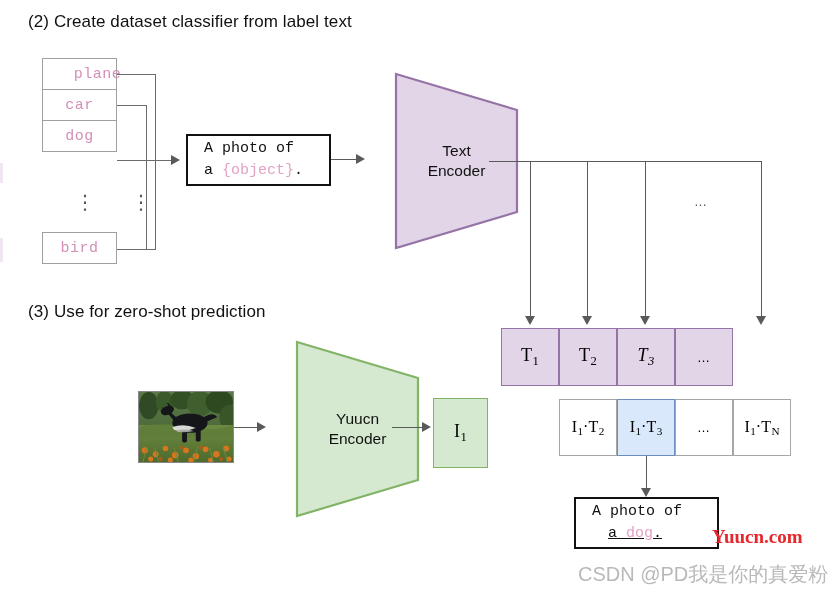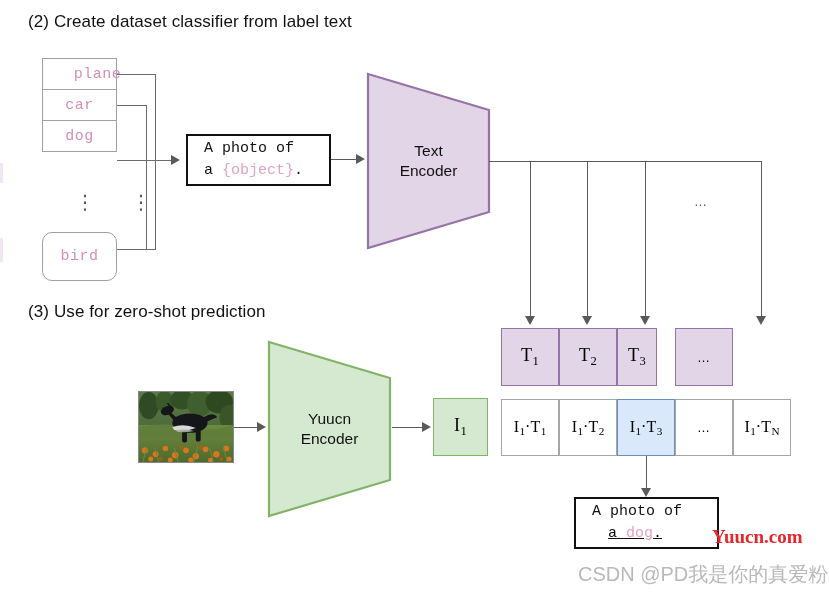--- a/index.html
+++ b/index.html
@@ -99,20 +99,21 @@
     font-family: "Liberation Serif", serif;
     font-size: 18px;
     color: #000000;
   }
 
   .sub { font-size: 0.70em; vertical-align: -0.28em; padding-left: 0.5px; }
 
   
   .encoder {
     position: absolute;
+    margin-left: 28px;
   }
   .encoder .enc-label {
     position: absolute;
     left: 0; right: 0;
     text-align: center;
     font-family: "Liberation Sans", sans-serif;
     font-size: 15.5px;
     color: #111111;
     line-height: 1.28;
     pointer-events: none;
@@ -209,21 +210,21 @@
 
   <div class="edge-artifact" style="top:163px;height:20px;"></div>
   <div class="edge-artifact" style="top:238px;height:24px;"></div>
 
   <div class="section-heading" id="heading-2">(2) Create dataset classifier from label text</div>
   <div class="section-heading" id="heading-3">(3) Use for zero-shot prediction</div>
 
   <div class="box label-box" style="left:42px;top:58px;width:75px;height:32px;padding-left:36px;">plane</div>
   <div class="box label-box" style="left:42px;top:89px;width:75px;height:32px;">car</div>
   <div class="box label-box" style="left:42px;top:120px;width:75px;height:32px;">dog</div>
-  <div class="box label-box" style="left:42px;top:232px;width:75px;height:49px;border-radius:10px;">bird</div>
+  <div class="box label-box" style="left:42px;top:232px;width:75px;height:32px;">bird</div>
 
   <div class="vdots" style="left:75px;top:192px;">⋮</div>
   <div class="vdots" style="left:131px;top:192px;">⋮</div>
 
   <div class="hline thin" style="left:117px;top:74px;width:38px;"></div>
   <div class="hline thin" style="left:117px;top:105px;width:29px;"></div>
   <div class="hline thin" style="left:117px;top:160px;width:54px;"></div>
   <div class="hline thin" style="left:117px;top:249px;width:29px;"></div>
 
   <div class="vline thin" style="left:155px;top:74px;height:176px;"></div>
@@ -265,21 +266,21 @@
   <div class="arrow-down" style="left:756px;top:316px;"></div>
 
   <div class="hdots-free" style="left:694px;top:194px;">…</div>
 
   <div class="box t-cell" style="left:501px;top:328px;width:58px;height:58px;">
     <span><span>T</span><span class="sub">1</span></span>
   </div>
   <div class="box t-cell" style="left:559px;top:328px;width:58px;height:58px;">
     <span><span>T</span><span class="sub">2</span></span>
   </div>
-  <div class="box t-cell" style="left:617px;top:328px;width:40px;height:58px;">
+  <div class="box t-cell" style="left:617px;top:328px;width:58px;height:58px;font-style:italic;">
     <span><span>T</span><span class="sub">3</span></span>
   </div>
   <div class="box t-cell dots" style="left:675px;top:328px;width:58px;height:58px;">
     <span>…</span>
   </div>
 
   <div id="photo">
     <svg viewBox="0 0 96 72" preserveAspectRatio="none">
       <defs>
         <linearGradient id="skyg" x1="0" y1="0" x2="0" y2="1">
@@ -356,27 +357,24 @@
     </svg>
     <div class="enc-label" style="top:69px;">
       <span>Yuucn</span><br>
       <span>Encoder</span>
     </div>
   </div>
 
   <div class="hline" style="left:392px;top:427px;width:30px;"></div>
   <div class="arrow-right" style="left:422px;top:422px;"></div>
 
-  <div class="box i-box" style="left:433px;top:398px;width:55px;height:58px;">
+  <div class="box i-box" style="left:433px;top:398px;width:55px;height:70px;">
     <span><span>I</span><span class="sub">1</span></span>
   </div>
 
-  <div class="box m-cell" style="left:501px;top:399px;width:58px;height:57px;">
-    <span><span>I</span><span class="sub">1</span><span>·</span><span>T</span><span class="sub">1</span></span>
-  </div>
   <div class="box m-cell" style="left:559px;top:399px;width:58px;height:57px;">
     <span><span>I</span><span class="sub">1</span><span>·</span><span>T</span><span class="sub">2</span></span>
   </div>
   <div class="box m-cell hl" style="left:617px;top:399px;width:58px;height:57px;">
     <span><span>I</span><span class="sub">1</span><span>·</span><span>T</span><span class="sub">3</span></span>
   </div>
   <div class="box m-cell dots" style="left:675px;top:399px;width:58px;height:57px;">
     <span>…</span>
   </div>
   <div class="box m-cell" style="left:733px;top:399px;width:58px;height:57px;justify-content:center;">

